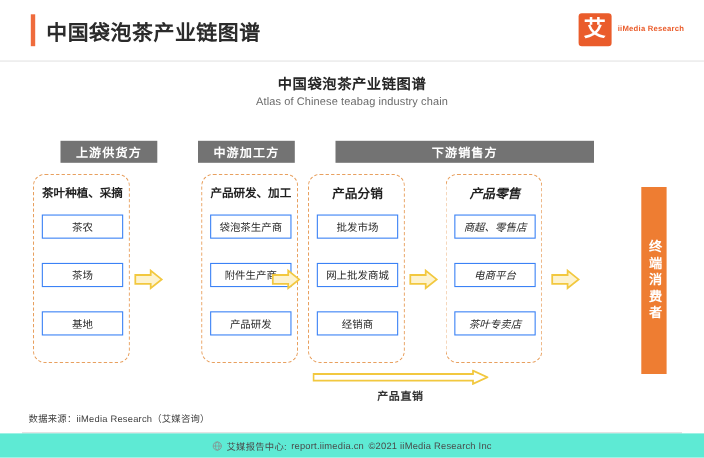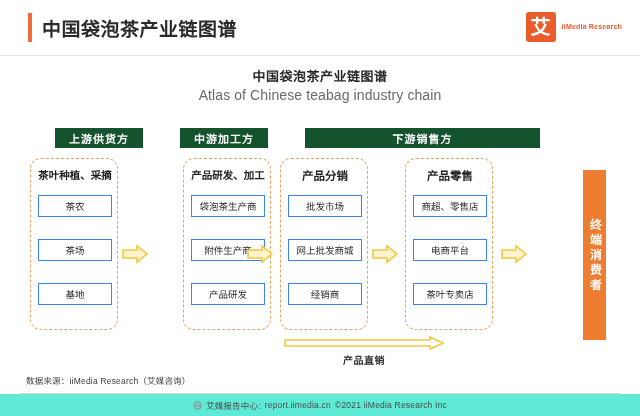--- a/index.html
+++ b/index.html
@@ -97,30 +97,30 @@
     font-size: 13px;
     font-weight: bold;
     color: #262626;
     letter-spacing: 0.5px;
   }
   .chart-subtitle {
     position: absolute;
     left: 0; top: 87px;
     width: 640px;
     text-align: center;
-    font-size: 14px;
+    font-size: 10px;
     color: #6a6a6a;
     letter-spacing: 0.1px;
   }
 
   
   .stage-tab {
     position: absolute;
     height: 20px;
-    background: #14532d;
+    background: #737373;
     color: #ffffff;
     font-size: 11px;
     font-weight: bold;
     display: flex;
     align-items: center;
     justify-content: center;
     letter-spacing: 1px;
   }
   #stage-tab-0 { left: 55px;  top: 128px; width: 88px; }
   #stage-tab-1 { left: 180px; top: 128px; width: 88px; }
@@ -133,21 +133,21 @@
     width: 88px;
     height: 172px;
     border: 1.4px dashed #e8a05f;
     border-radius: 11px;
     box-sizing: border-box;
     padding-left: 25px;
   }
   #column-0 { left: 30px; }
   #column-1 { left: 155px; margin-left: 28px; }
   #column-2 { left: 280px; }
-  #column-3 { left: 405px; }
+  #column-3 { left: 405px; font-style: italic; }
 
   .column-title {
     position: absolute;
     top: 8px;
     left: -6px;
     width: 100px;
     text-align: center;
     font-size: 11.5px;
     font-weight: bold;
     color: #1f1f1f;

